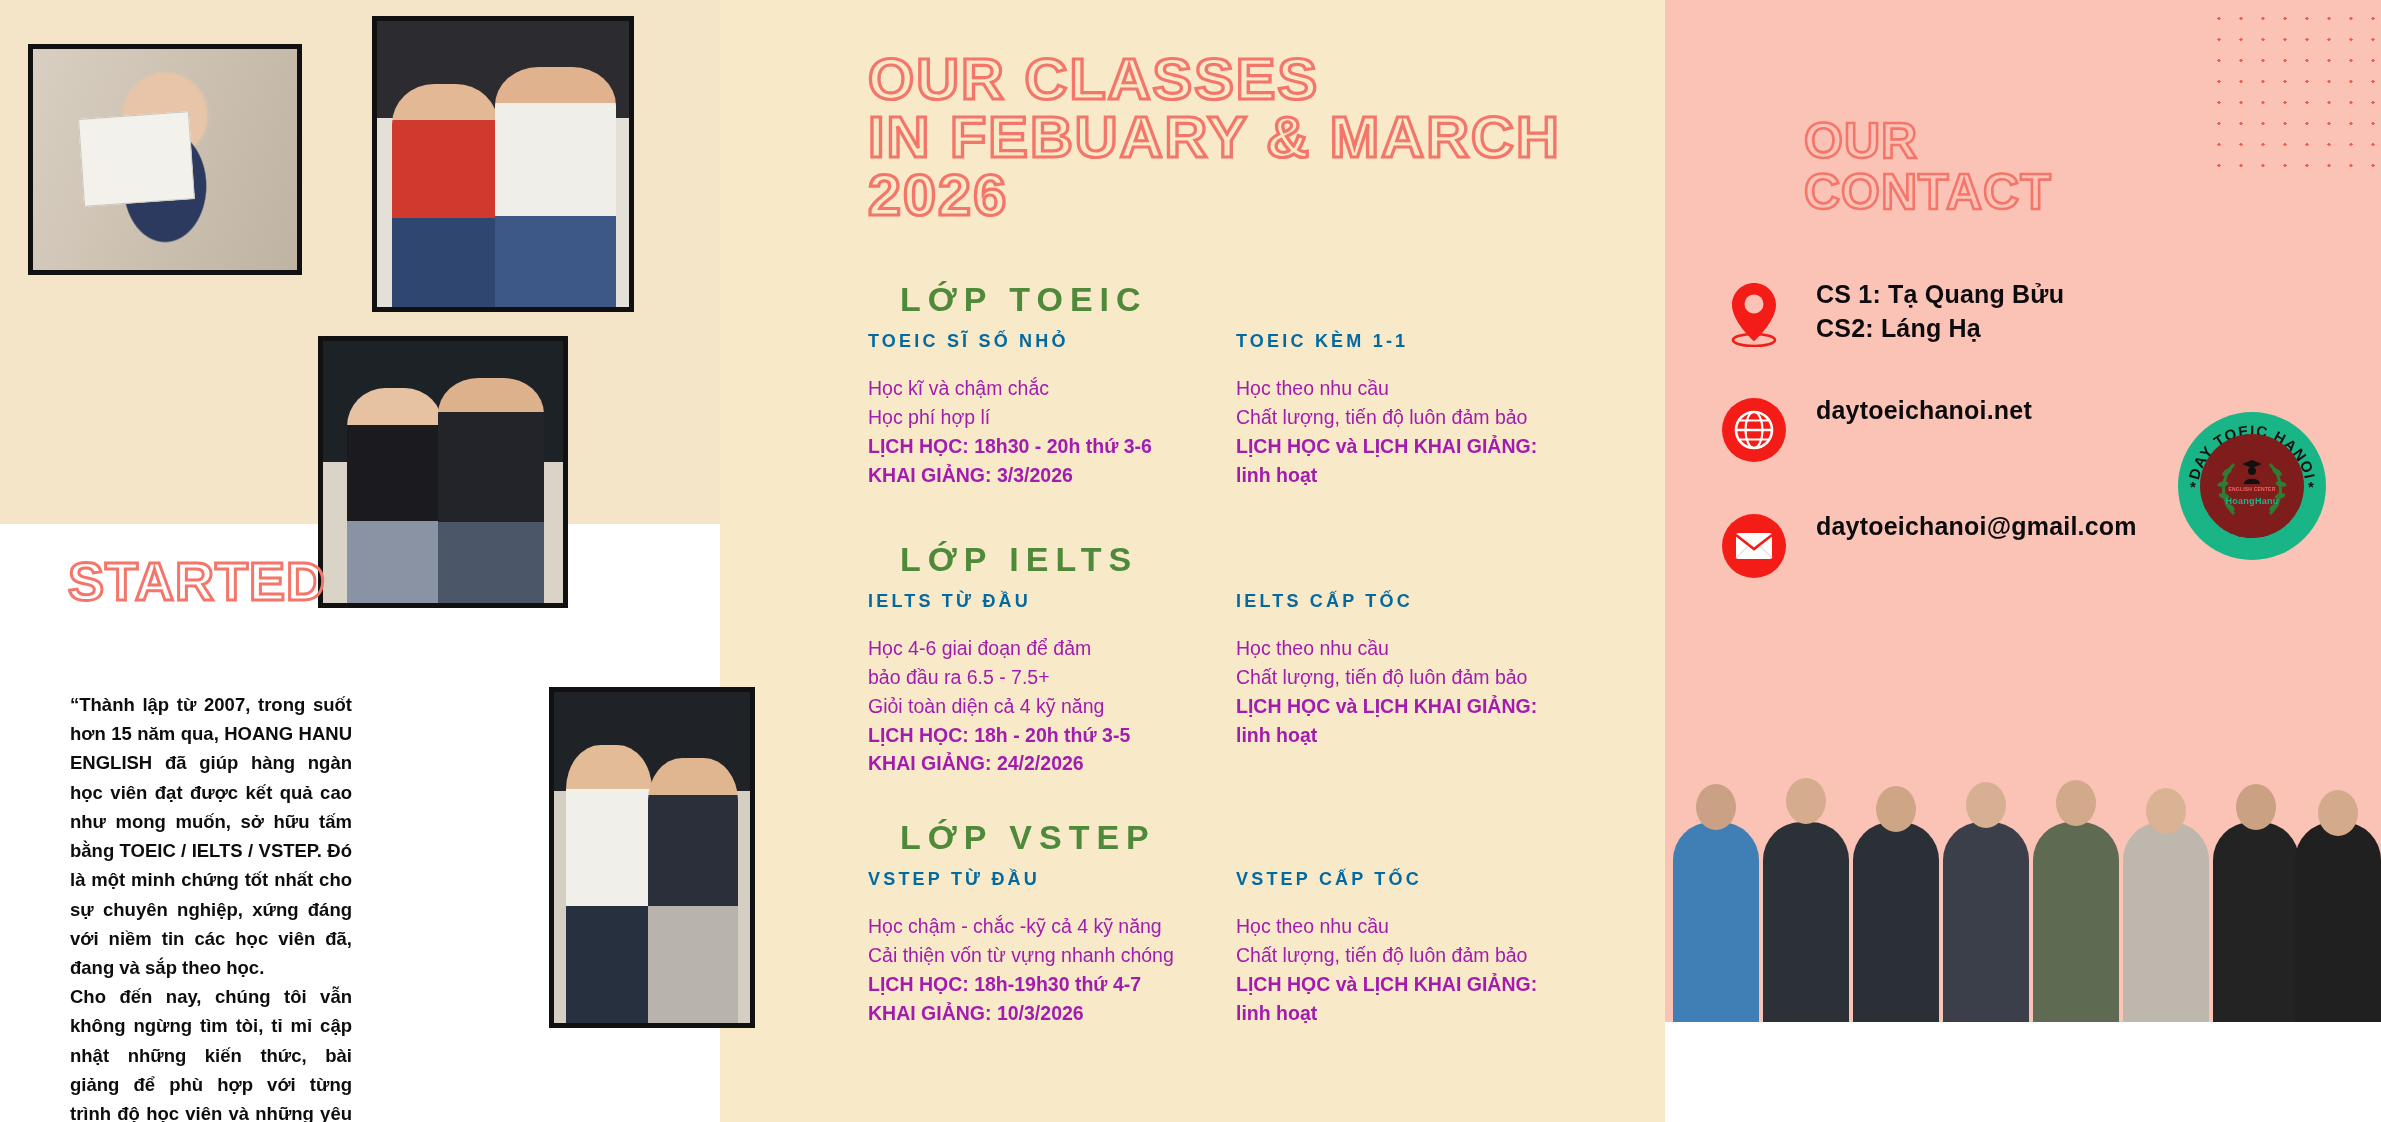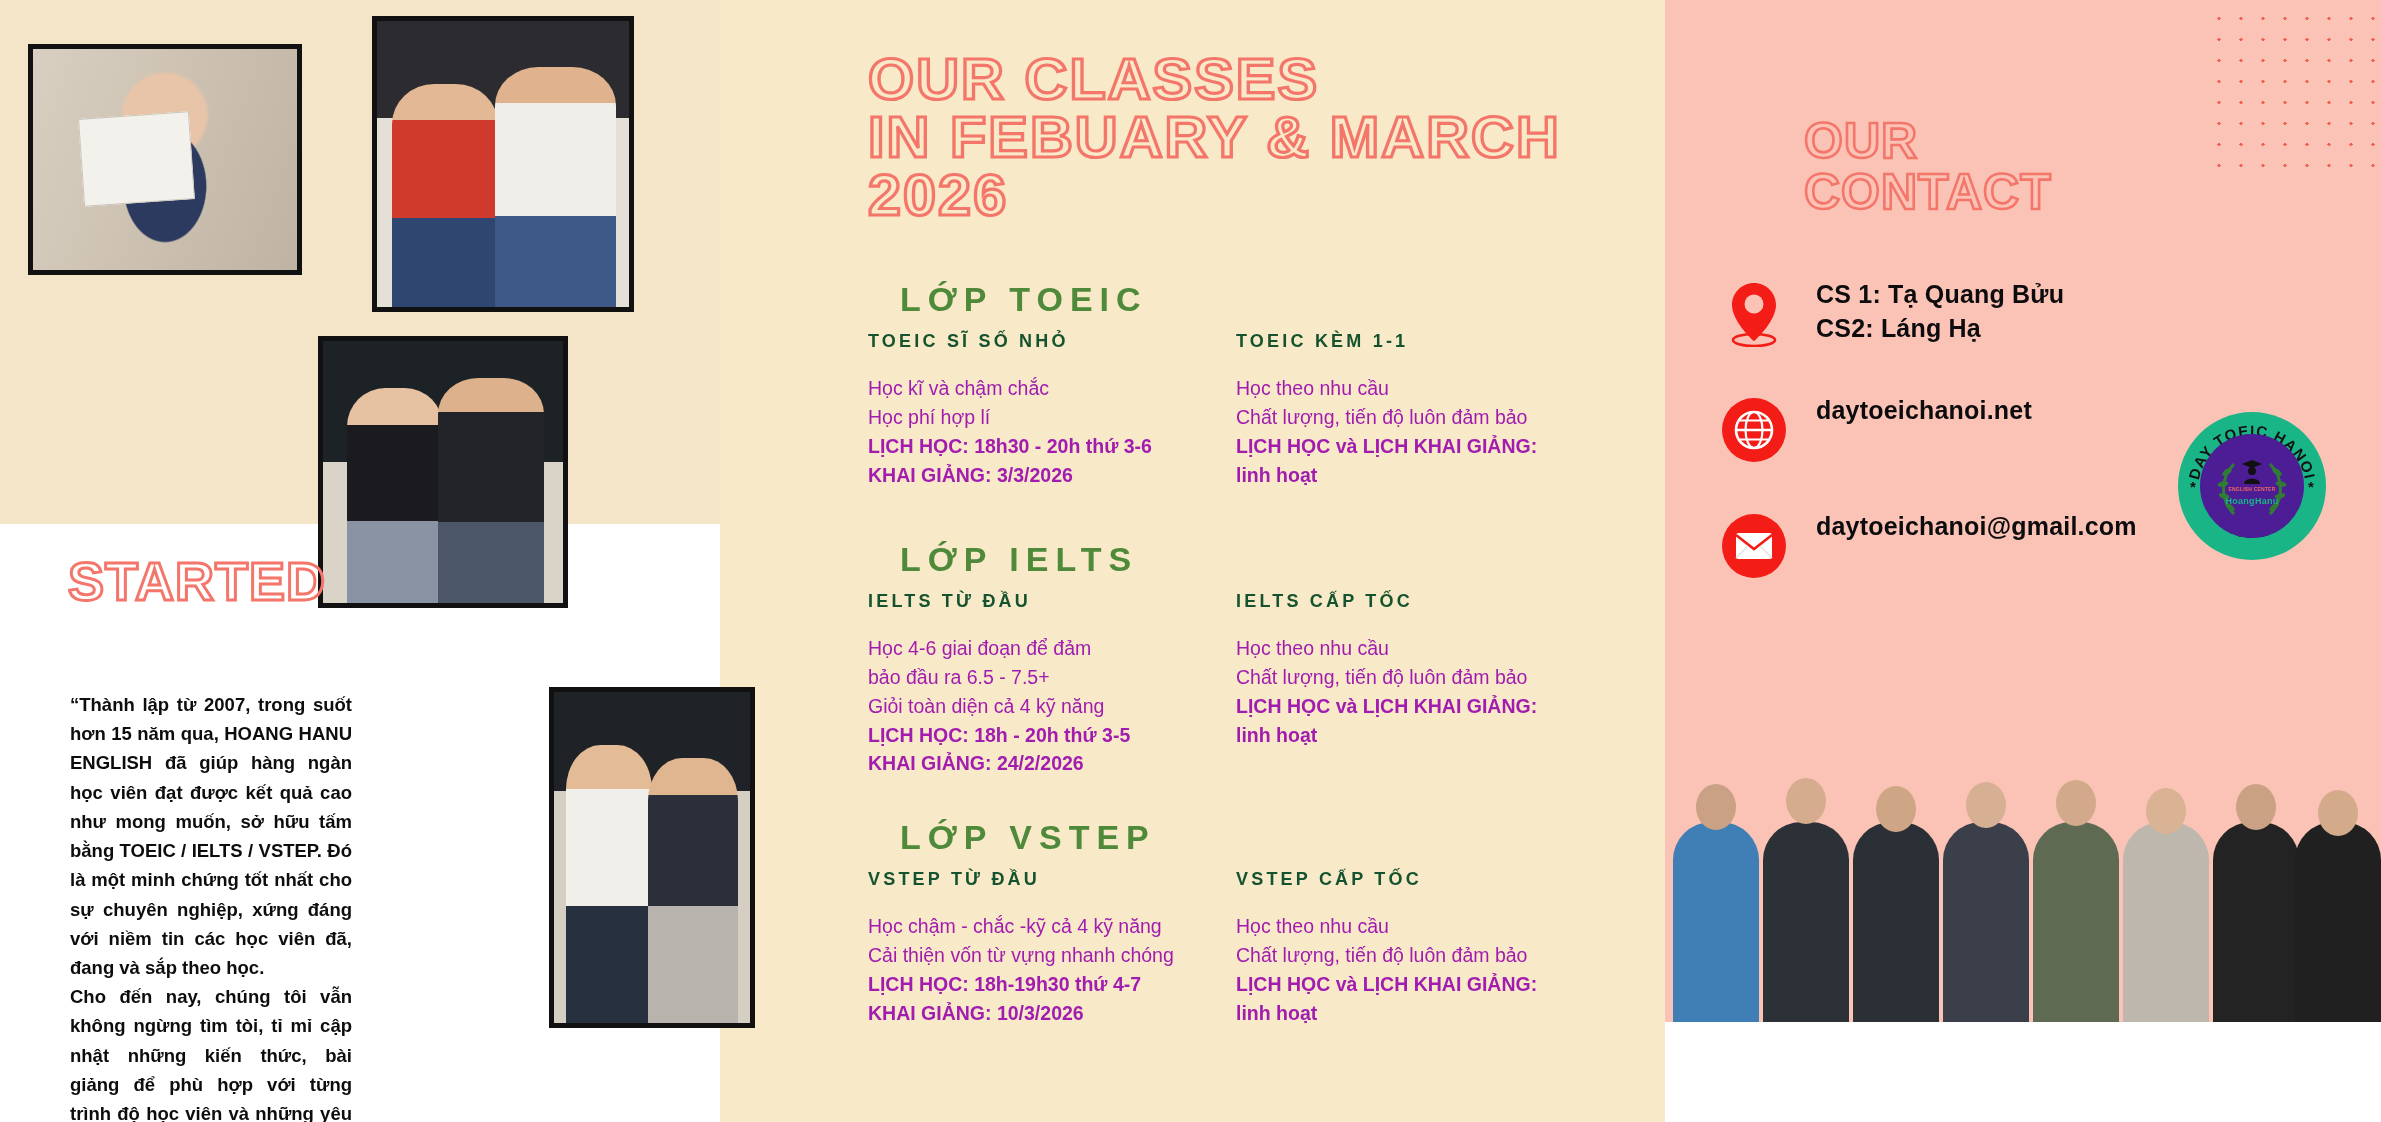--- a/index.html
+++ b/index.html
@@ -184,21 +184,21 @@
     color: #4e8a39;
     font-weight: 700;
     font-size: 34px;
     letter-spacing: 7px;
     margin-bottom: 12px;
     margin-left: 32px;
   }
   .class-cols { display: flex; gap: 0; }
   .class-col { width: 368px; }
   .col-sub {
-    color: #14532d;
+    color: #0369a1;
     font-weight: 700;
     font-size: 18px;
     letter-spacing: 3.2px;
     margin-bottom: 22px;
   }
   .col-line {
     font-size: 19.5px;
     color: #a21caf;
     line-height: 1.48;
     font-weight: 400;
@@ -245,21 +245,21 @@
 
   
   #logo-badge {
     position: absolute; left: 2178px; top: 412px;
     width: 148px; height: 148px; border-radius: 50%;
     background: #19b587;
     display: flex; align-items: center; justify-content: center;
   }
   #logo-badge .inner {
     width: 104px; height: 104px; border-radius: 50%;
-    background: #4c1d95;
+    background: #7f1d1d;
     position: relative;
   }
   .badge-arc {
     position: absolute; left: 0; top: 0; width: 148px; height: 148px;
   }
   .badge-arc text {
     font-family: "Liberation Sans", sans-serif;
     font-size: 15px; font-weight: 700; fill: #111;
     letter-spacing: 1.2px;
   }

